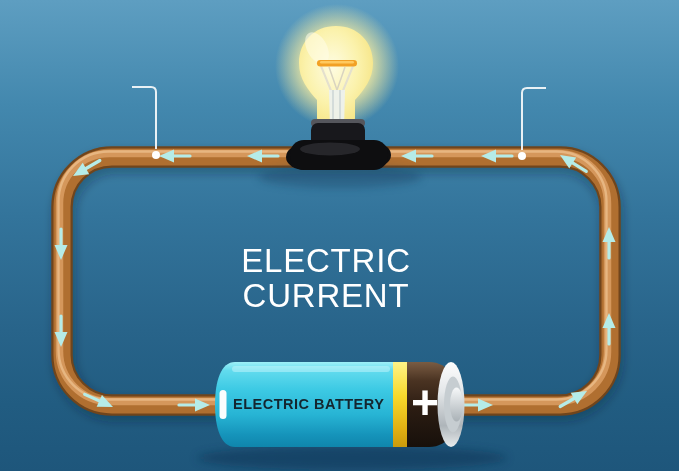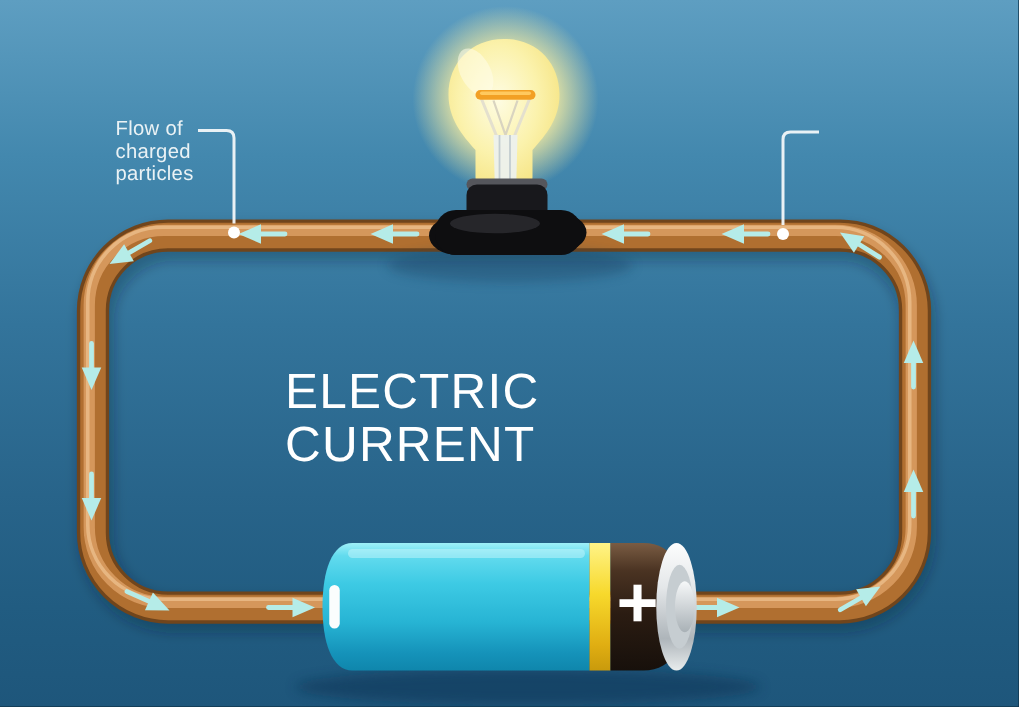--- a/index.html
+++ b/index.html
@@ -6,21 +6,21 @@
   .stage{
     position:relative;width:679px;height:471px;overflow:hidden;
     font-family:"Liberation Sans",sans-serif;
     background:linear-gradient(180deg,#5E9EC1 0%,#4388AE 22%,#33749B 46%,#28648A 70%,#215C81 86%,#1E567B 100%);
   }
   .stage svg{position:absolute;left:0;top:0;}
   .txt{position:absolute;white-space:pre-line;}
   .label{font-size:13.5px;line-height:15px;color:#EAF2F5;letter-spacing:0.2px;}
   .label-flow{left:77px;top:78px;text-align:left;}
   .label-conductor{left:540px;top:79px;width:84px;text-align:center;}
-  .title{left:190px;top:243px;width:332px;text-align:left;
+  .title{left:160px;top:243px;width:332px;text-align:center;
          font-size:33px;line-height:35px;letter-spacing:0.8px;color:#FFFFFF;}
   .battery-label{left:233px;top:396px;font-size:14.5px;font-weight:bold;
                  color:#14262F;letter-spacing:0.5px;}
   .plus{left:403px;top:380px;width:44px;text-align:center;
         font-size:48px;line-height:46px;font-weight:bold;color:#FFFFFF;}
 </style>
 </head>
 <body>
 
 <div class="stage">
@@ -137,23 +137,21 @@
       <rect x="232" y="366" width="158" height="6" rx="3" fill="#C6F6FB" opacity="0.5"></rect>
       <rect x="219.5" y="390" width="7" height="29" rx="3.5" fill="#FAFDFD"></rect>
       <rect x="393" y="362" width="14" height="85" fill="url(#yellowGrad)"></rect>
       <path d="M407,362 H429 C449,362 459,381 459,404.5 C459,428 449,447 429,447 H407 Z" fill="url(#darkGrad)"></path>
       <ellipse cx="451" cy="404.5" rx="13.5" ry="42.5" fill="url(#silverGrad)"></ellipse>
       <ellipse cx="453" cy="404.5" rx="9" ry="28" fill="#C6CDD1"></ellipse>
       <ellipse cx="456.5" cy="404.5" rx="6.5" ry="17" fill="url(#nubGrad)"></ellipse>
     </g>
   </svg>
 
-  <div class="txt label label-flow">Flow of
-charged
-particles</div>
 
 
   <div class="txt title">ELECTRIC
 CURRENT</div>
 
+  <div class="txt battery-label">ELECTRIC BATTERY</div>
 
   <div class="txt plus">+</div>
 </div>
 
 </body></html>

